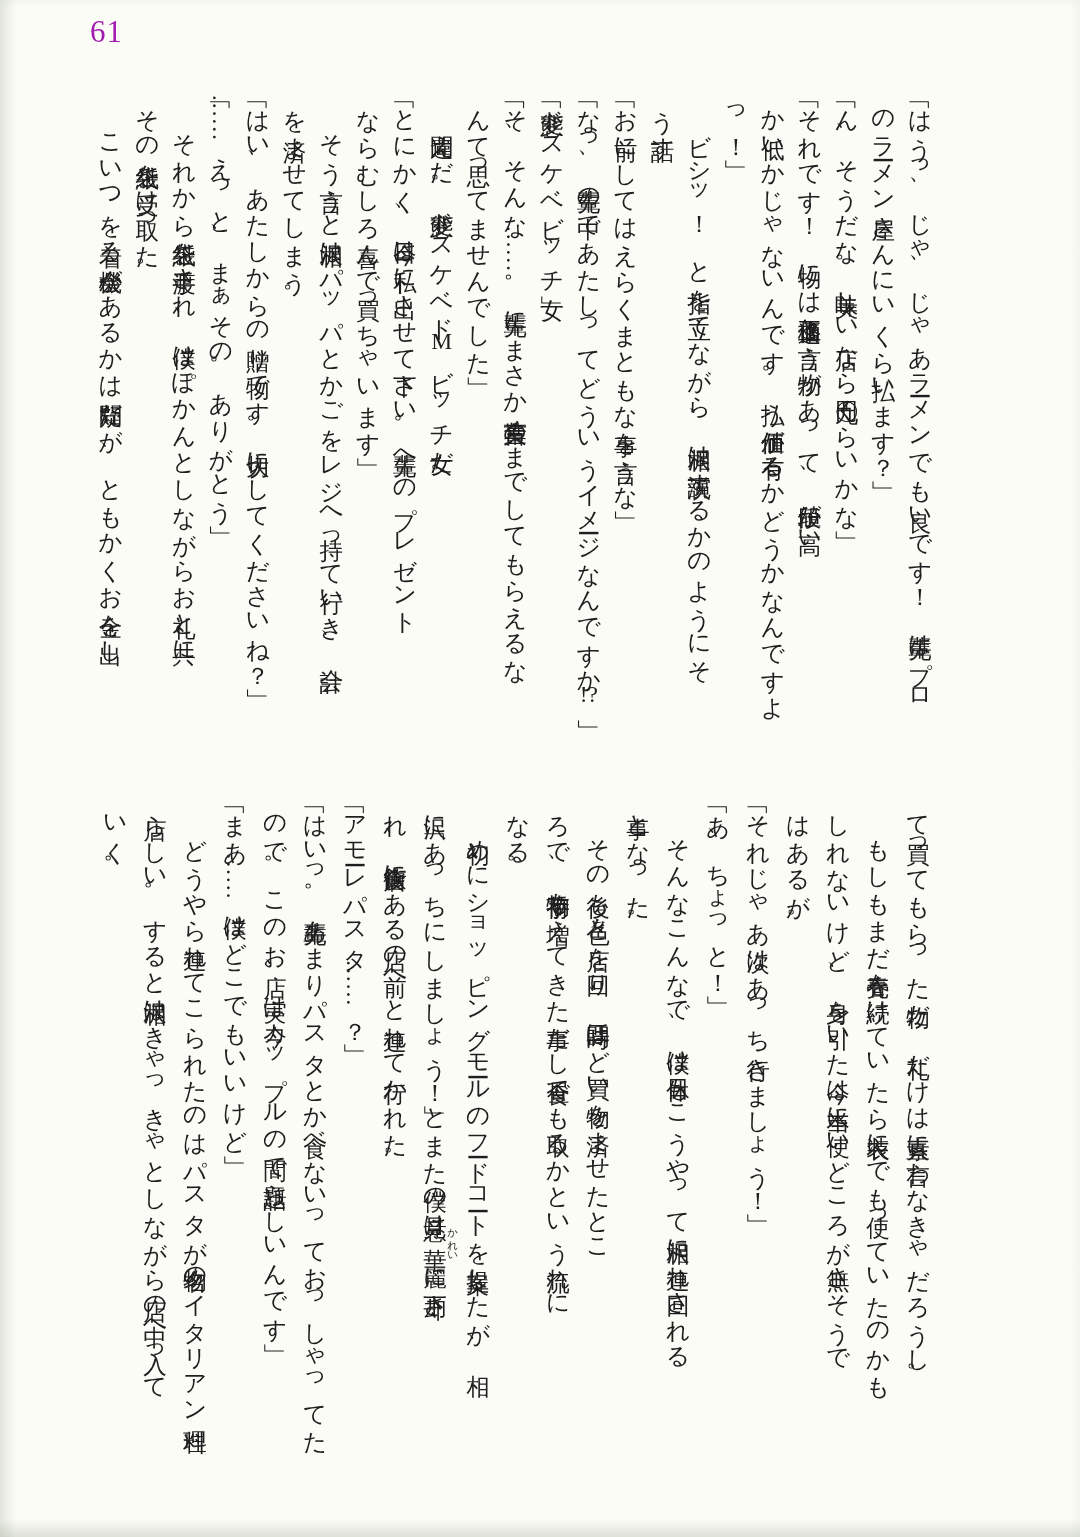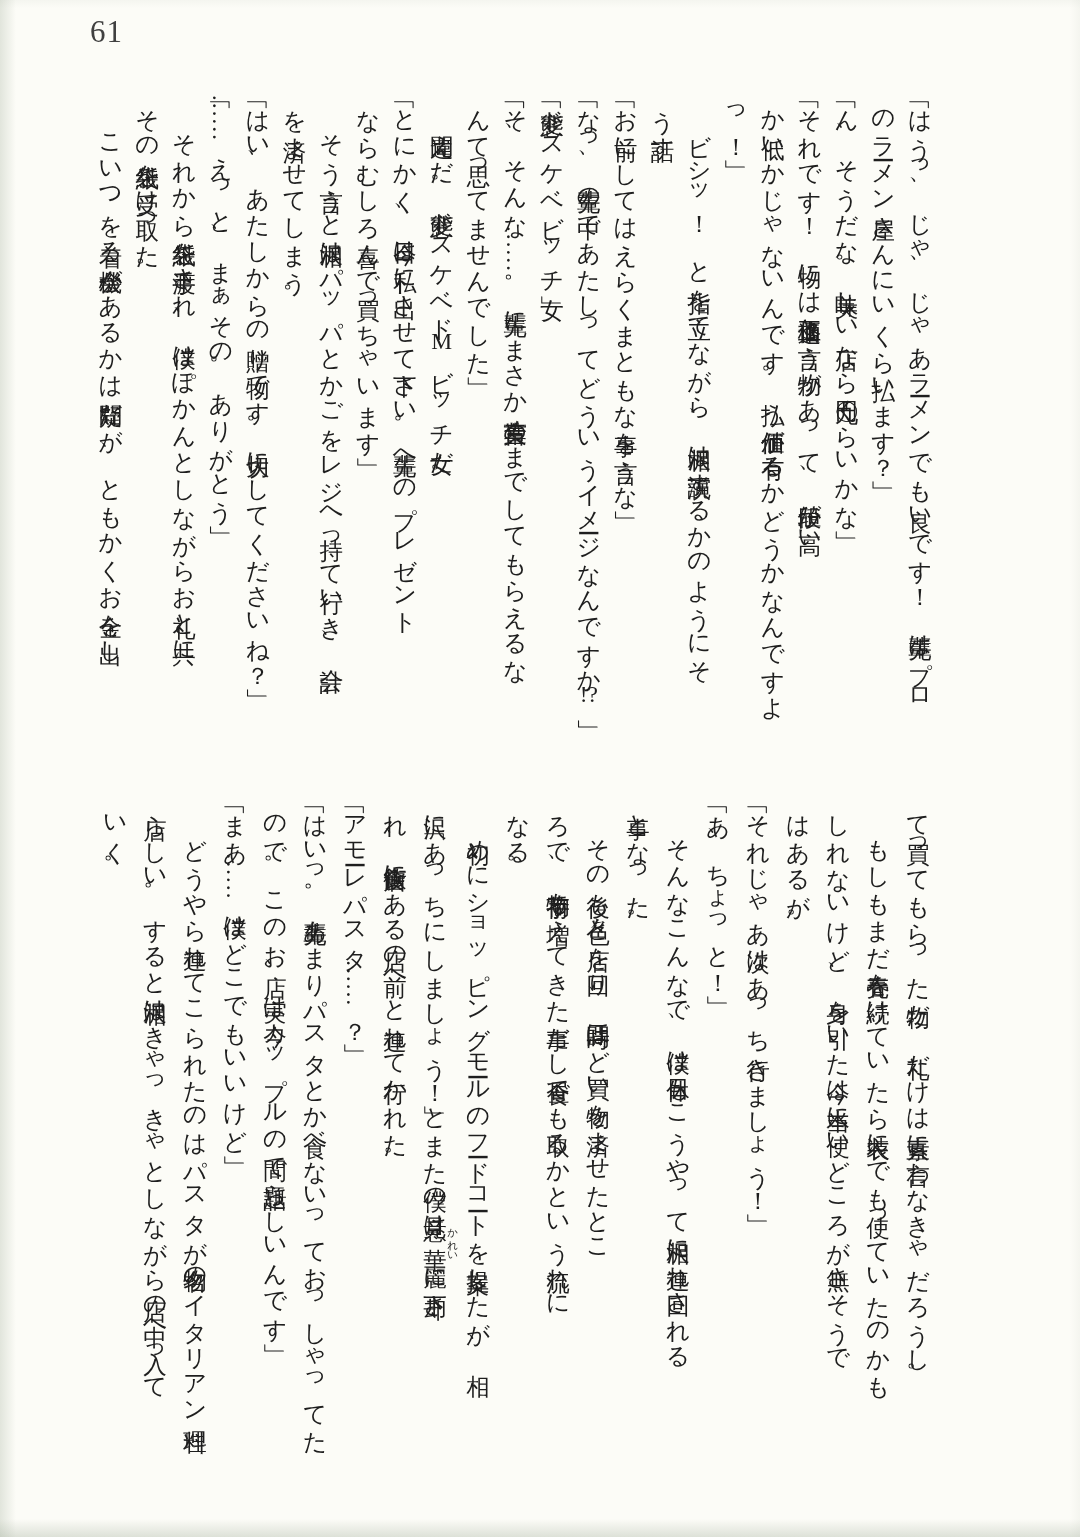--- a/index.html
+++ b/index.html
@@ -22,21 +22,21 @@
       linear-gradient(0deg,   rgba(163,175,157,0.35) 0, rgba(163,175,157,0) 18px),
       linear-gradient(180deg, rgba(210,215,205,0.18) 0, rgba(210,215,205,0) 8px),
       linear-gradient(270deg, rgba(205,210,200,0.16) 0, rgba(205,210,200,0) 10px);
   }
   .pagenum {
     position: absolute;
     left: 90px;
     top: 14px;
     font-size: 31px;
     letter-spacing: 1px;
-    color: #404040;
+    color: #a21caf;
   }
   .vblock {
     position: absolute;
     writing-mode: vertical-rl;
     color: #1e1e1e;
     height: 690px;
   }
   .vblock p {
     margin: 0;
     padding: 0;

